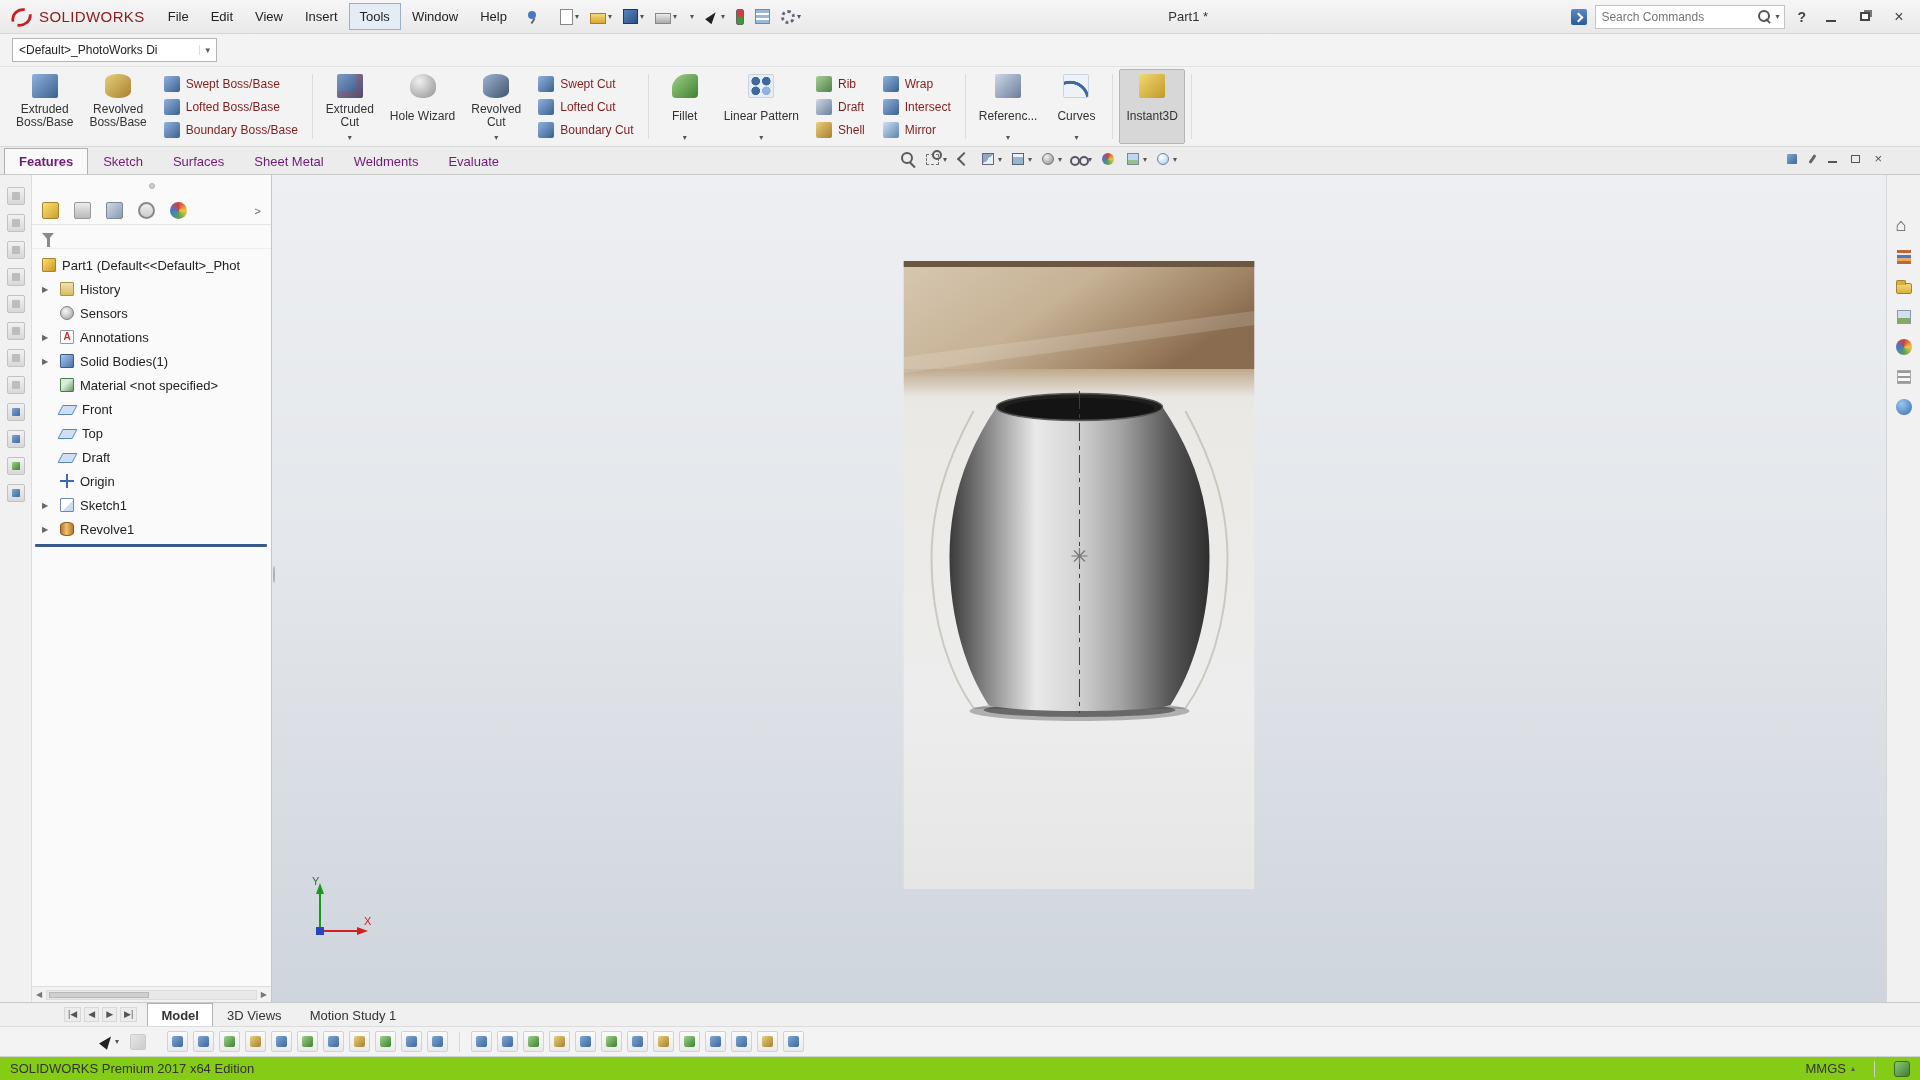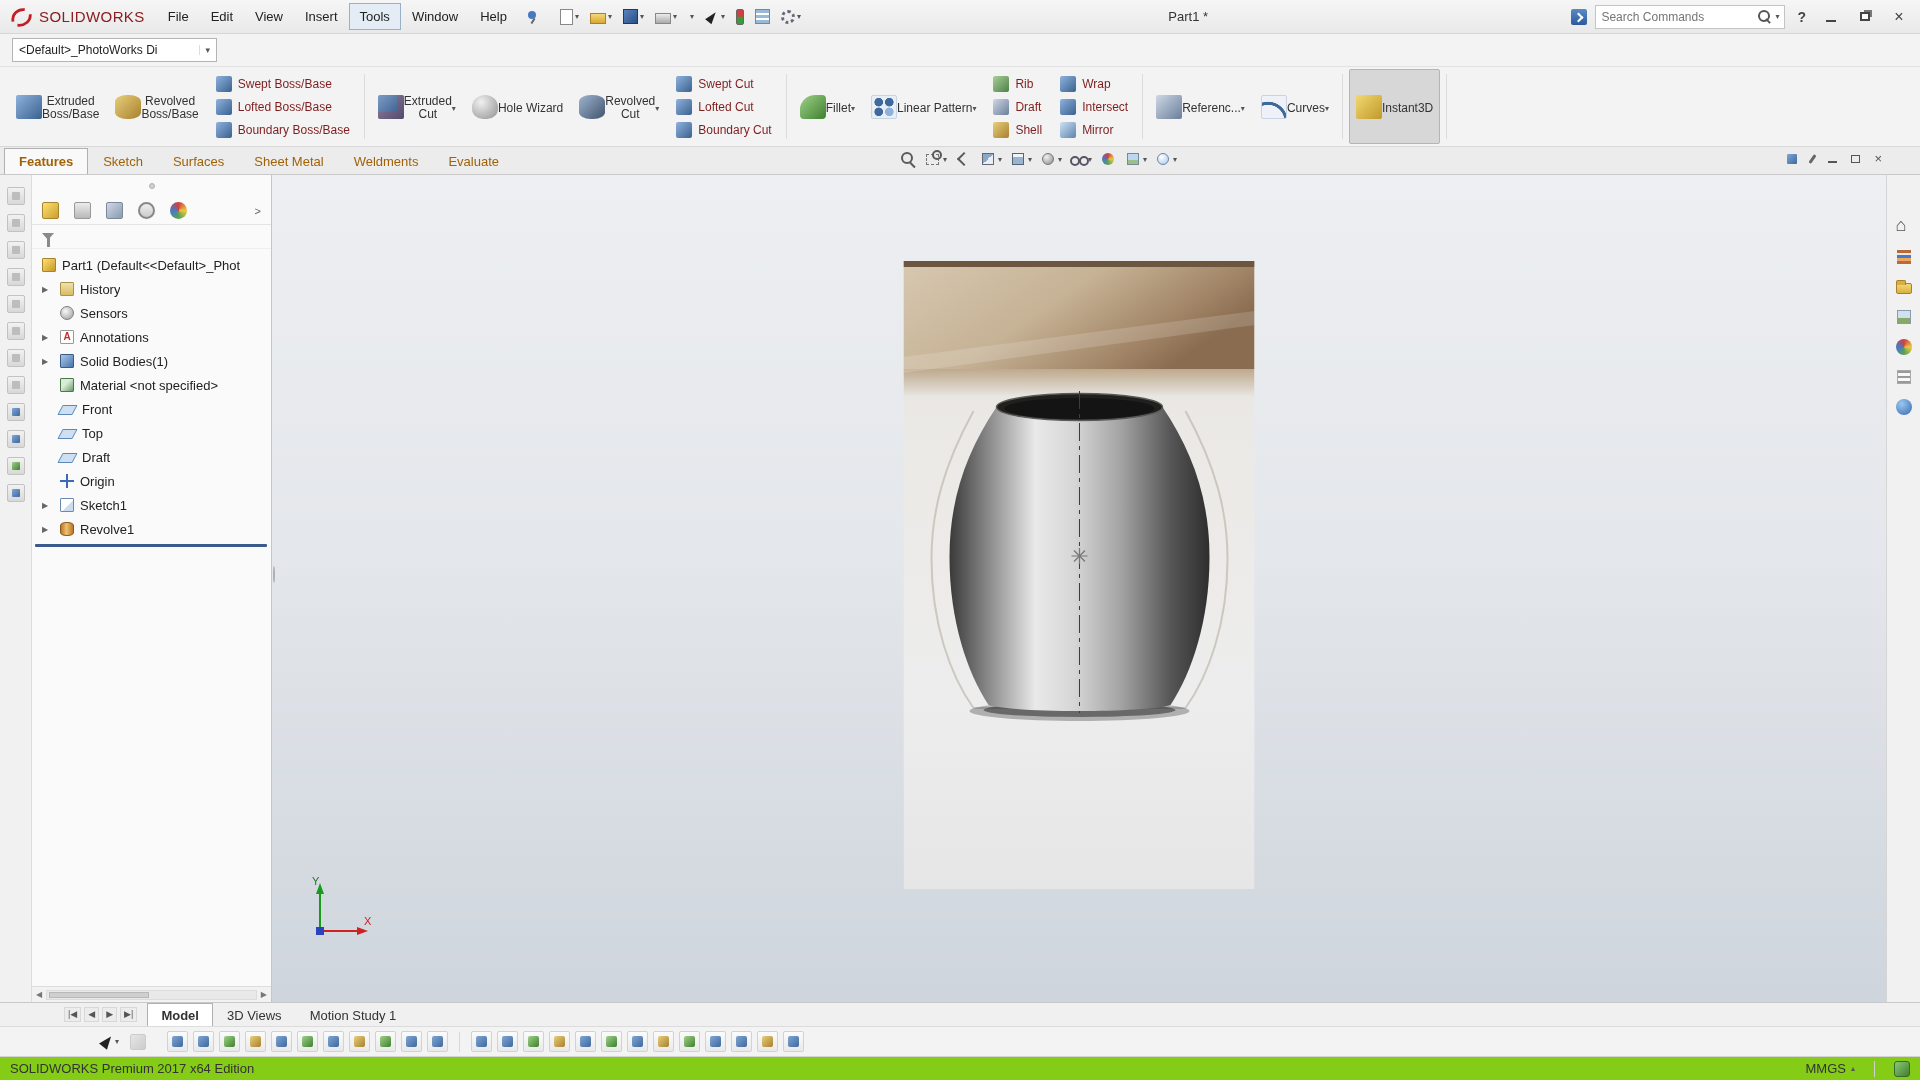--- a/index.html
+++ b/index.html
@@ -47,21 +47,21 @@
 
   
   .configbar{height:33px;background:#f3f3f3;display:flex;align-items:center;padding-left:12px;border-bottom:1px solid #e2e2e2;flex:0 0 33px;}
   .combo{width:205px;height:24px;background:#fff;border:1px solid #b4b4b4;display:flex;align-items:center;font-size:12px;padding:0 6px;color:#222;}
   .combo-arrow{margin-left:auto;color:#555;font-size:9px;border-left:1px solid #ddd;padding-left:5px;}
 
   
   .ribbon{height:80px;background:#f3f3f3;display:flex;align-items:stretch;padding:2px 4px 2px 6px;border-bottom:1px solid #d8d8d8;flex:0 0 80px;}
   .ribbon-group{display:flex;align-items:stretch;gap:2px;padding:0 3px;}
   .ribbon-divider{width:1px;background:#dcdcdc;margin:5px 3px;}
-  .ribbon-big{display:flex;flex-direction:row;align-items:center;padding:4px 6px 1px;min-width:60px;border:1px solid transparent;border-radius:2px;justify-content:space-between;}
+  .ribbon-big{display:flex;flex-direction:column;align-items:center;padding:4px 6px 1px;min-width:60px;border:1px solid transparent;border-radius:2px;justify-content:space-between;}
   .ribbon-big.active{background:#d7d7d7;border-color:#b5b5b5;}
   .ricon{width:26px;height:24px;margin-bottom:2px;border-radius:2px;background:linear-gradient(135deg,var(--c1,#8fb2dd),var(--c2,#3a618f));}
   .rlabel{font-size:12px;line-height:13px;text-align:center;color:#333;white-space:nowrap;}
   .rarrow{font-size:8px;color:#555;height:9px;line-height:9px;margin-top:1px;}
   .ribbon-stack{display:flex;flex-direction:column;justify-content:space-between;padding:3px 4px;}
   .ribbon-small{display:flex;align-items:center;gap:6px;height:23px;padding:0 4px;border-radius:2px;}
   .sicon{width:16px;height:16px;flex:0 0 16px;border-radius:2px;background:linear-gradient(135deg,var(--c1,#8fb2dd),var(--c2,#3a618f));}
   .slabel{font-size:12px;color:#7f1d1d;white-space:nowrap;}
   .ri-revolved-boss-icon{--c1:#e8cf7a;--c2:#a8802e;border-radius:45%/28%;}
   .ri-extruded-cut-icon{--c1:#7e9cc4;--c2:#2c4f82;box-shadow:inset -7px -7px 0 rgba(190,60,60,.28);}
@@ -76,21 +76,21 @@
   .ri-split-icon{--c1:#a8c8a0;--c2:#4f7f48;}
   .ri-dome-icon{--c1:#9fc0e8;--c2:#3a618f;border-radius:13px 13px 3px 3px;}
   .si-rib-icon{--c1:#a8d098;--c2:#4f7f48;}
   .si-draft-icon{--c1:#cfd8e6;--c2:#6a7e9a;}
   .si-shell-icon{--c1:#e8cf7a;--c2:#a8802e;}
   .si-mirror-icon{--c1:#cfe0f0;--c2:#5a84b0;}
 
   
   .tabrow{height:28px;background:#ececec;display:flex;align-items:flex-end;position:relative;border-bottom:1px solid #c9c9c9;flex:0 0 28px;}
   .cmdtabs{display:flex;align-items:flex-end;padding-left:4px;height:100%;}
-  .cmdtab{padding:1px 14px;font-size:13px;color:#a16207;border:1px solid transparent;border-bottom:none;height:26px;display:flex;align-items:center;}
+  .cmdtab{padding:1px 14px;font-size:13px;color:#701a75;border:1px solid transparent;border-bottom:none;height:26px;display:flex;align-items:center;}
   .cmdtab.active{background:#f9f9f9;border-color:#b0b0b0;font-weight:bold;}
   .hud{position:absolute;left:898px;top:3px;display:flex;gap:5px;align-items:center;}
   .hud-btn{display:flex;align-items:center;gap:1px;padding:0 1px;}
   .hicon{width:18px;height:18px;position:relative;display:inline-block;}
   .h-zoom-to-fit-icon::before{content:"";position:absolute;left:2px;top:2px;width:8px;height:8px;border:2px solid #5a5a5a;border-radius:50%;}
   .h-zoom-to-fit-icon::after{content:"";position:absolute;right:1px;bottom:2px;width:7px;height:2px;background:#5a5a5a;transform:rotate(45deg);}
   .h-zoom-to-area-icon::before{content:"";position:absolute;left:2px;top:4px;width:11px;height:9px;border:1px dashed #777;}
   .h-zoom-to-area-icon::after{content:"";position:absolute;right:0;top:0;width:6px;height:6px;border:2px solid #5a5a5a;border-radius:50%;}
   .h-previous-view-icon::before{content:"";position:absolute;left:5px;top:4px;width:8px;height:8px;border:solid #5a5a5a;border-width:0 0 2px 2px;transform:rotate(45deg);}
   .h-section-view-icon::before{content:"";position:absolute;inset:3px;background:linear-gradient(135deg,#8aa8c8 50%,#e8eef4 50%);border:1px solid #667;}

